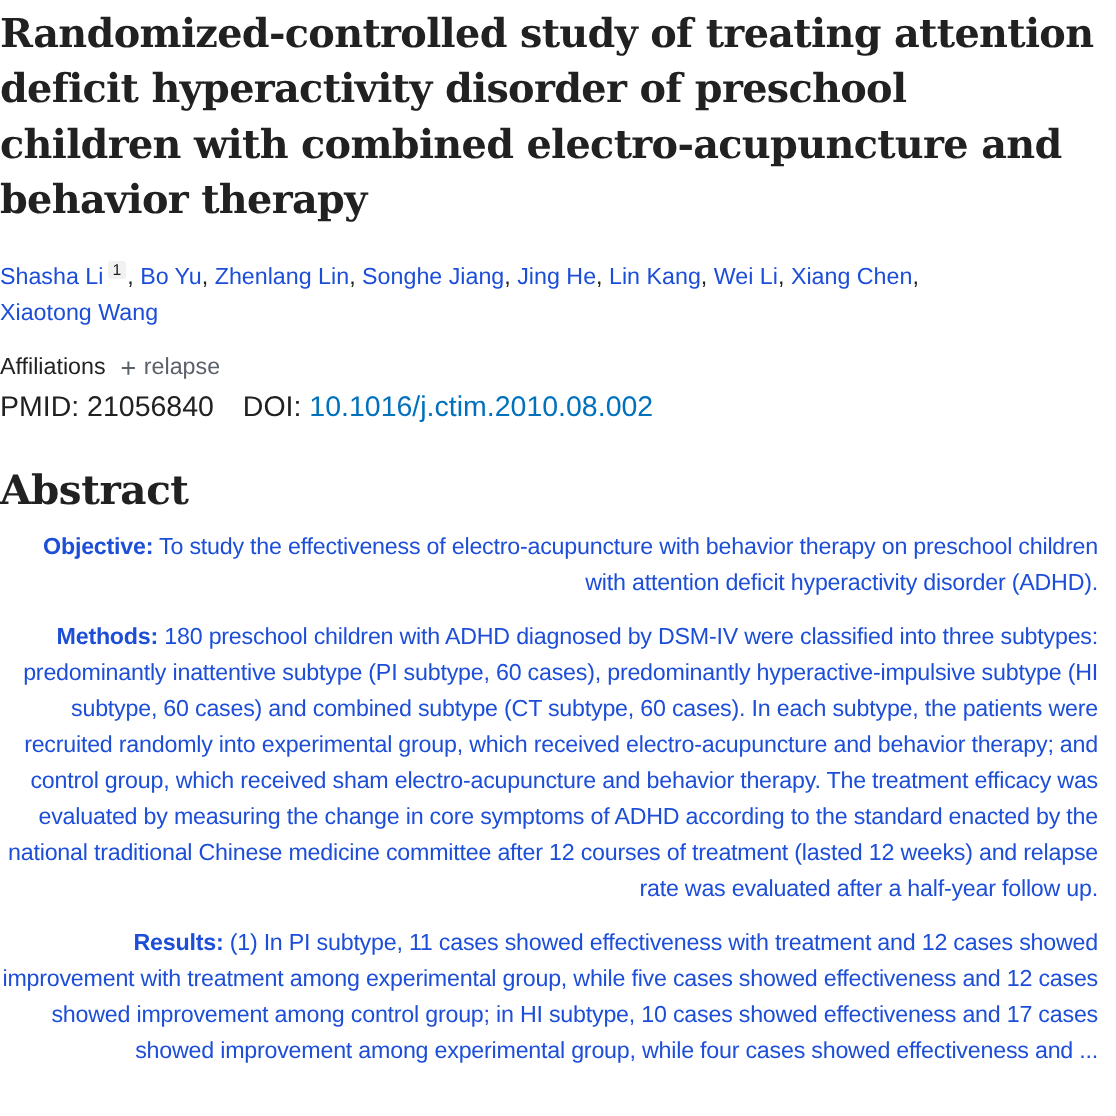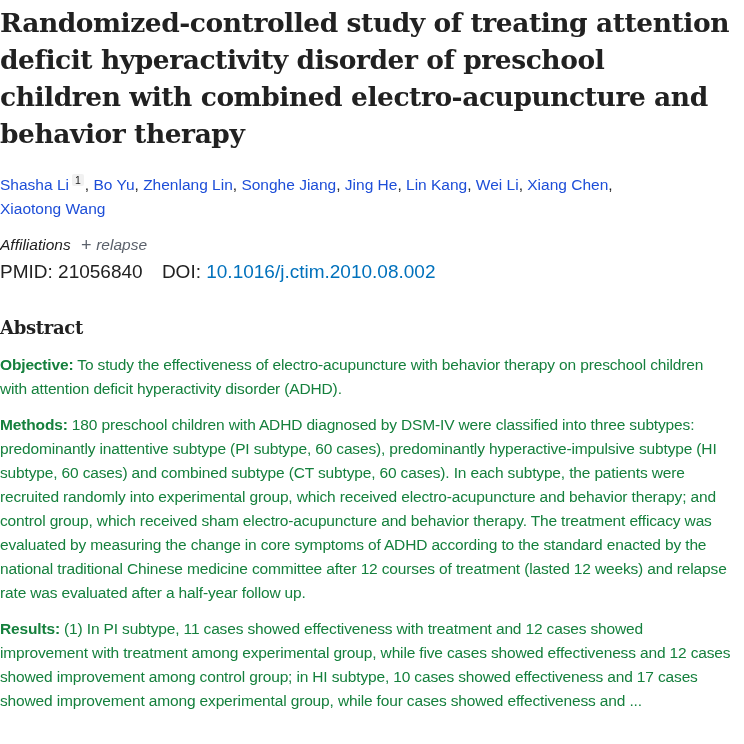--- a/index.html
+++ b/index.html
@@ -48,21 +48,20 @@
       margin: 0 1px 0 3px;
       vertical-align: 6px;
       border-radius: 2px;
     }
     .affiliations {
       margin-top: 12px;
       font-size: 15.5px;
       line-height: 24px;
       display: flex;
       align-items: center;
-      font-style: italic;
     }
     .expand-btn {
       display: inline-flex;
       align-items: center;
       margin-left: 10px;
       color: #5b616b;
       cursor: pointer;
     }
     .plus-icon {
       display: inline-block;
@@ -80,32 +79,33 @@
       margin-left: 14px;
     }
     .doi-link {
       color: #0071bc;
       text-decoration: none;
       cursor: pointer;
     }
     .abstract-heading {
       font-family: "DejaVu Serif", "Liberation Serif", serif;
       font-weight: bold;
-      font-size: 18px;
+      font-size: 27px;
       line-height: 28px;
       letter-spacing: -0.3px;
       margin: 30px 0 0 0;
       color: #212121;
     }
     .abs-para {
       font-size: 15.5px;
       line-height: 24px;
       margin: 11px 0 0 0;
-      color: #15803d;
+      color: #1d4ed8;
       letter-spacing: -0.15px;
+      text-align: right;
     }
     .abs-para + .abs-para {
       margin-top: 12px;
     }
     .abs-label {
       font-weight: bold;
     }
   </style>
 </head>
 <body>

